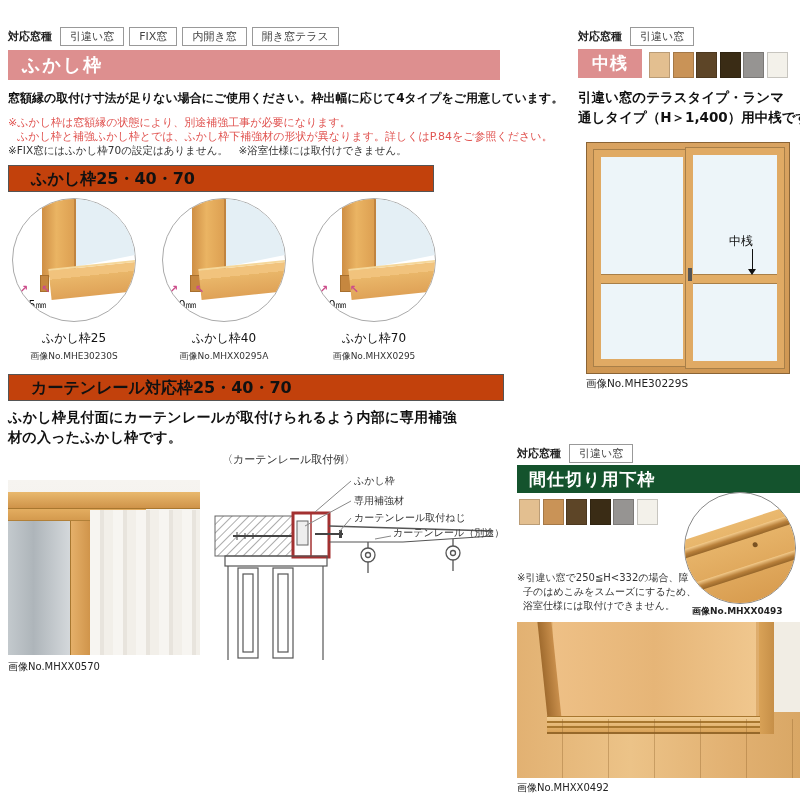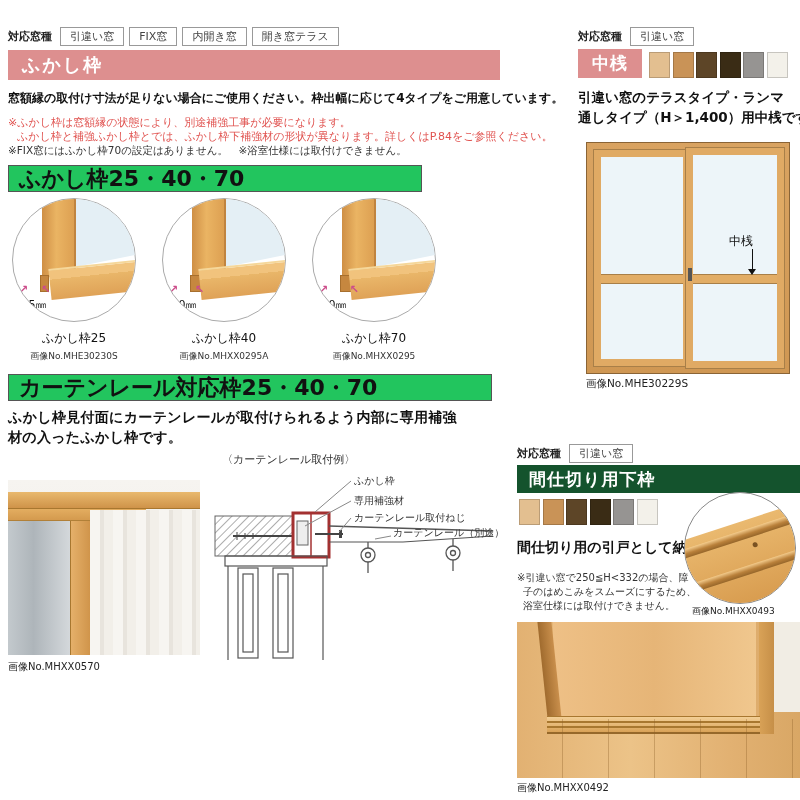--- a/index.html
+++ b/index.html
@@ -22,22 +22,22 @@
             font-size:18px;padding-left:14px;box-sizing:border-box;}
   .bar-nakazan{left:578px;top:49px;width:64px;height:29px;line-height:29px;
                font-size:17px;text-align:center;letter-spacing:1px;}
   .bar-majikiri{left:517px;top:465px;width:283px;height:28px;line-height:28px;
                 font-size:17px;padding-left:12px;box-sizing:border-box;letter-spacing:1px;z-index:1;}
 
   .intro-main{left:8px;top:90px;font-size:12px;font-weight:bold;color:#111;white-space:nowrap;}
   .note-red{font-size:11px;color:#e0524f;white-space:nowrap;}
   .note-black{font-size:10.5px;color:#333;white-space:nowrap;}
 
-  .sub-box{border:1.5px solid #555;background:#22c55e;font-weight:bold;font-size:22px;
-           line-height:25px;height:25px;padding-left:10px;box-sizing:content-box;color:#111;}
+  .sub-box{border:1.5px solid #555;background:#c2410c;font-weight:bold;font-size:16px;
+           line-height:25px;height:25px;padding-left:22px;box-sizing:content-box;color:#111;}
 
   
   .variant{width:128px;text-align:center;}
   .v-circle{width:122px;height:122px;border-radius:50%;border:1px solid #aaa;margin:0 auto;
             position:relative;overflow:hidden;background:#fff;}
   .v-glass{position:absolute;inset:0;background:#e4eff5;
            clip-path:polygon(48% 0,100% 0,100% 46%,50% 56%);}
   .v-wood-v{position:absolute;left:24%;top:-2%;width:26%;height:66%;
             background:linear-gradient(90deg,#cf8f45,#eab463 45%,#dda052);
             border-right:2px solid #c08440;}
@@ -311,24 +311,23 @@
 </div>
 
 <div class="abs circle493">
   <div class="c493-rot">
     <div class="c493-base"></div>
     <div class="c493-rail" style="top:40%;"></div>
     <div class="c493-rail" style="top:62%;"></div>
     <div class="c493-hole"></div>
   </div>
 </div>
-<div class="abs caption" style="left:692px;top:605px;font-size:9px;">画像No.MHXX0493</div>
+<div class="abs caption" style="left:692px;top:605px;font-size:9px;font-weight:bold;">画像No.MHXX0493</div>
 
 <div class="abs intro-rb">
-  <div>間仕切り用の引戸として納</div>
 </div>
 
 <div class="abs note-rb">
   <div>※引違い窓で250≦H&lt;332の場合、障</div>
   <div class="ind">子のはめこみをスムーズにするため、</div>
   <div class="ind">浴室仕様には取付けできません。</div>
 </div>
 
 <div class="abs photo492">
   <div class="p492-wall"></div>

